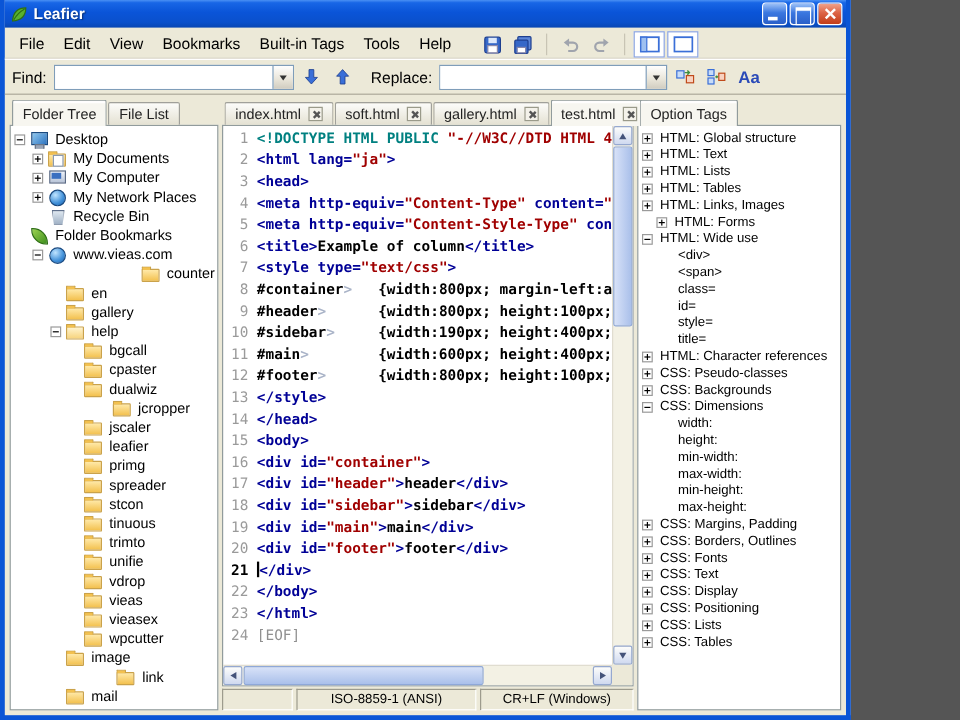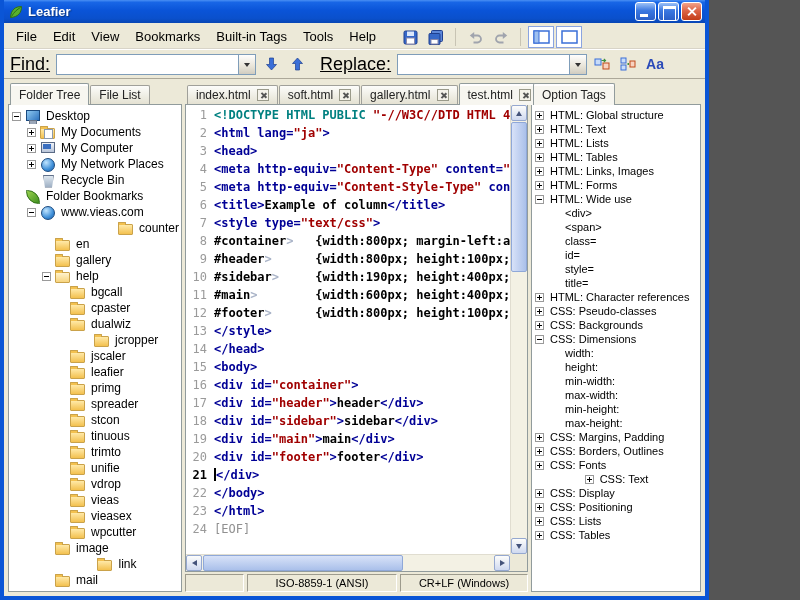--- a/index.html
+++ b/index.html
@@ -33,21 +33,21 @@
   .menu-item { padding:4px 8px; font-size:13px; color:#000; cursor:default; }
   .toolbar { display:flex; align-items:center; margin-left:14px; gap:2px; }
   .tb-btn { width:24px; height:22px; display:inline-flex; align-items:center; justify-content:center;
     border:1px solid transparent; }
   .tb-btn.framed { border:1px solid #8aa4e0; background:#fff; width:26px; }
   .tb-sep { width:1px; height:18px; background:#c8c4b4; margin:0 5px; }
 
   
   .findbar { height:30px; flex:0 0 30px; display:flex; align-items:center; padding:0 6px;
     border-top:1px solid #fff; border-bottom:1px solid #aca899; gap:4px; }
-  .fb-label { font-size:18px; margin-right:2px;text-decoration:underline; }
+  .fb-label { font-size:13px; margin-right:2px; }
   .combo { height:21px; background:#fff; border:1px solid #7f9db9; display:flex; align-items:stretch; }
   .combo input { flex:1; border:none; outline:none; font-size:12px; padding:0 3px; min-width:0;
     font-family:"Liberation Sans",sans-serif; }
   .combo.find { width:200px; }
   .combo.replace { width:190px; }
   .cb-btn { width:17px; display:flex; align-items:center; justify-content:center;
     background:linear-gradient(#fefefe,#e8e4d8 60%,#d0ccc0); border-left:1px solid #7f9db9; }
   .dd { width:0; height:0; border:3.5px solid transparent; border-top:4.5px solid #333; margin-top:4px; }
   .fb-btn { width:22px; height:22px; display:inline-flex; align-items:center; justify-content:center; }
   .fb-btn.matchcase { font-weight:bold; font-size:14px; color:#2a4ab8; width:auto; padding:0 3px; }
@@ -528,21 +528,21 @@
             <span class="tree-label">HTML: Lists</span>
           </div>
           <div class="tree-row" style="padding-left: 3px;">
             <span class="expander plus"></span>
             <span class="tree-label">HTML: Tables</span>
           </div>
           <div class="tree-row" style="padding-left: 3px;">
             <span class="expander plus"></span>
             <span class="tree-label">HTML: Links, Images</span>
           </div>
-          <div class="tree-row" style="padding-left: 3px;">
+          <div class="tree-row" style="padding-left: 15px;">
             <span class="expander plus"></span>
             <span class="tree-label">HTML: Forms</span>
           </div>
           <div class="tree-row" style="padding-left: 3px;">
             <span class="expander minus"></span>
             <span class="tree-label">HTML: Wide use</span>
           </div>
           <div class="tree-row" style="padding-left: 18px;">
             <span class="expander none"></span>
             <span class="tree-label">&lt;div&gt;</span>
@@ -612,21 +612,21 @@
             <span class="tree-label">CSS: Margins, Padding</span>
           </div>
           <div class="tree-row" style="padding-left: 3px;">
             <span class="expander plus"></span>
             <span class="tree-label">CSS: Borders, Outlines</span>
           </div>
           <div class="tree-row" style="padding-left: 3px;">
             <span class="expander plus"></span>
             <span class="tree-label">CSS: Fonts</span>
           </div>
-          <div class="tree-row" style="padding-left: 3px; justify-content: center;">
+          <div class="tree-row" style="padding-left: 3px;">
             <span class="expander plus"></span>
             <span class="tree-label">CSS: Text</span>
           </div>
           <div class="tree-row" style="padding-left: 3px;">
             <span class="expander plus"></span>
             <span class="tree-label">CSS: Display</span>
           </div>
           <div class="tree-row" style="padding-left: 3px;">
             <span class="expander plus"></span>
             <span class="tree-label">CSS: Positioning</span>

